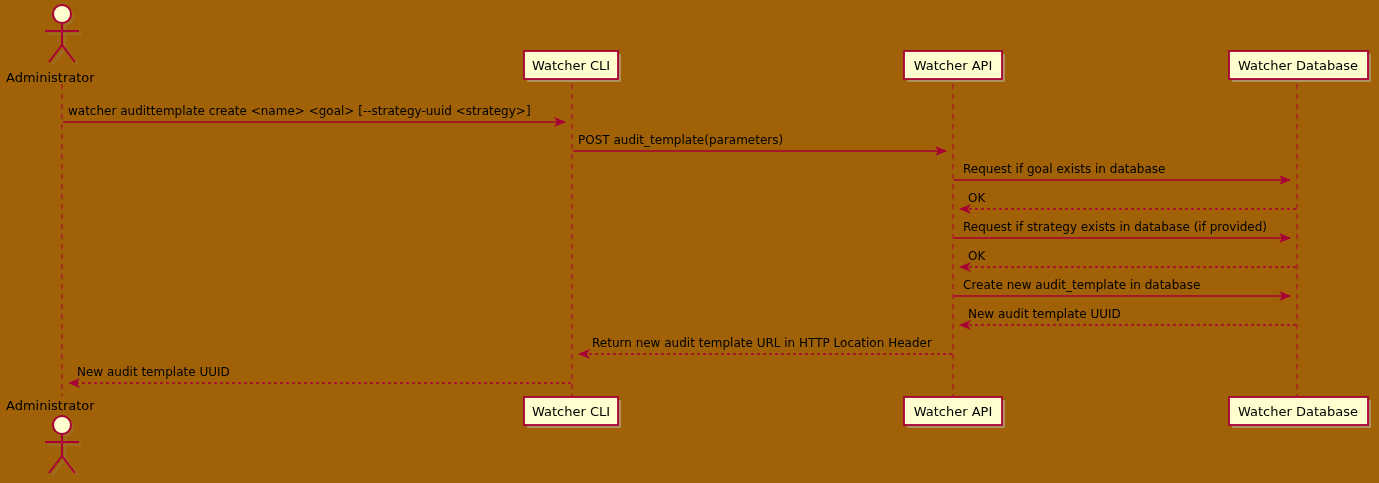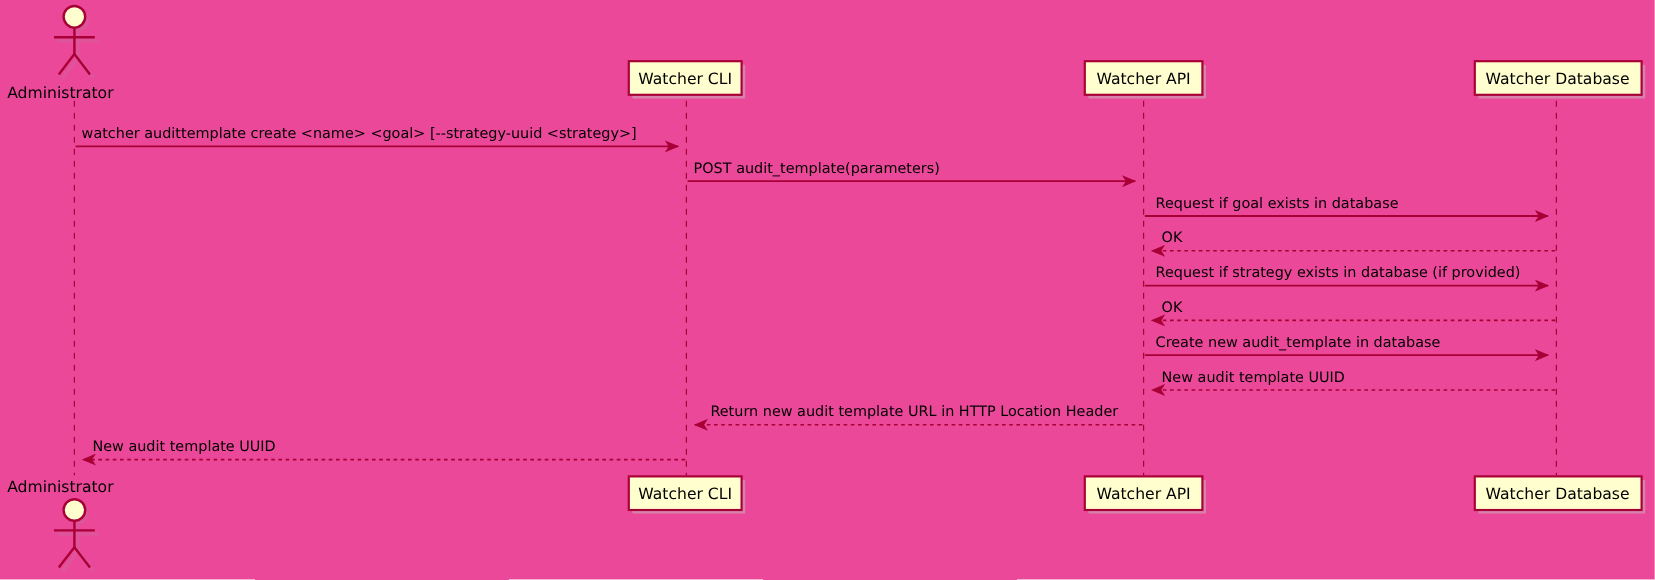--- a/index.html
+++ b/index.html
@@ -7,21 +7,21 @@
     padding: 0;
     background: #FFFFFF;
   }
   body {
     font-family: "DejaVu Sans", sans-serif;
   }
   #diagram-root {
     position: relative;
     width: 1379px;
     height: 483px;
-    background: #ec4899;
+    background: #a16207;
     overflow: hidden;
   }
   #diagram-svg {
     position: absolute;
     left: 0;
     top: 0;
     width: 1379px;
     height: 483px;
   }
   .plabel {

